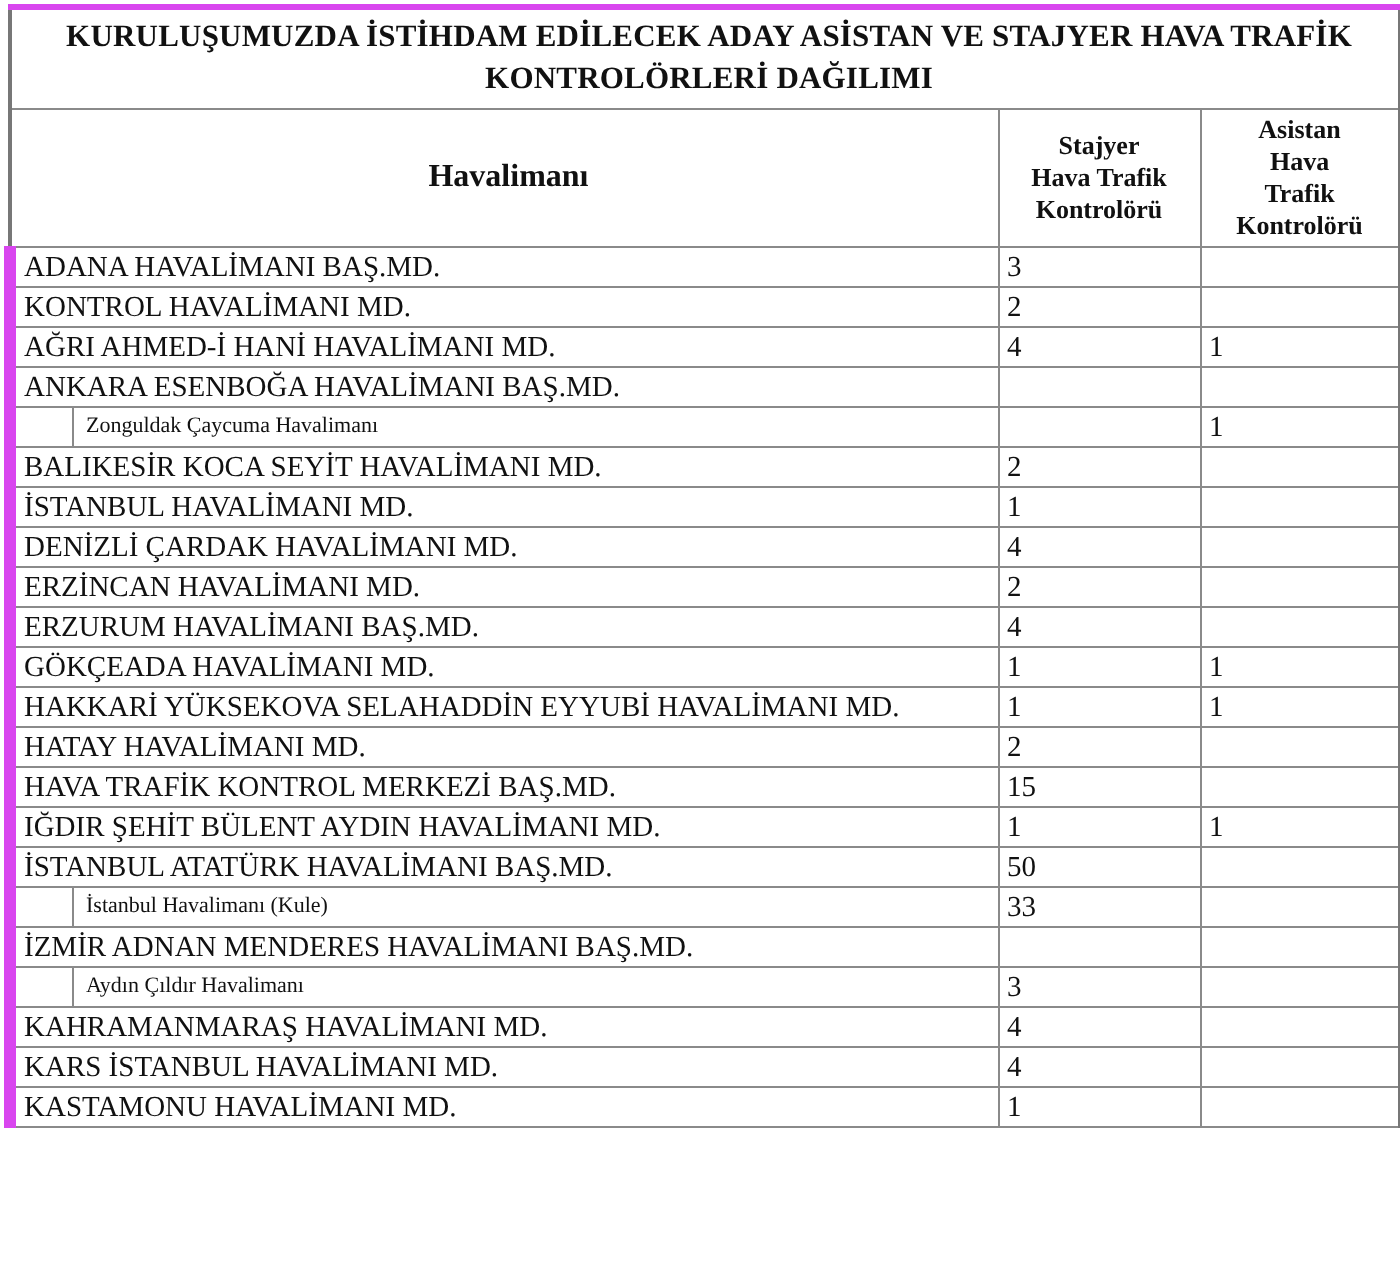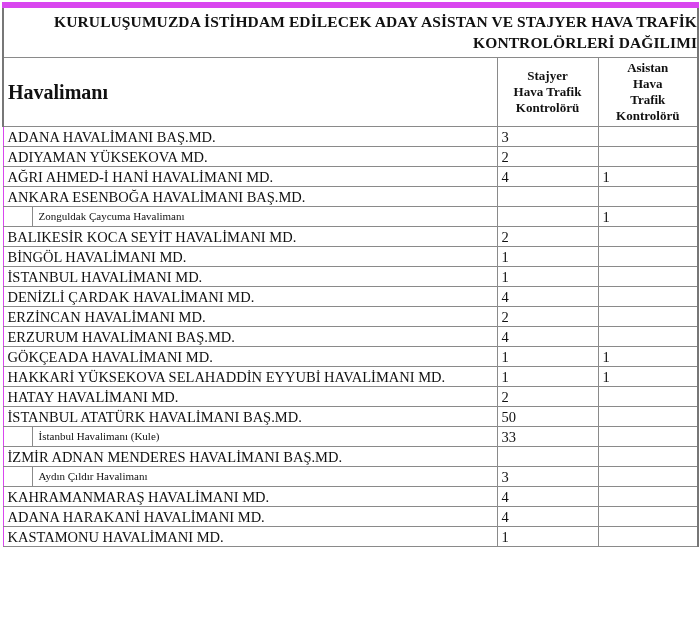--- a/index.html
+++ b/index.html
@@ -3,26 +3,26 @@
 <meta charset="utf-8">
 <style>
   html, body { margin:0; padding:0; background:#ffffff; }
   body { width:700px; height:642px; overflow:hidden; position:relative; }
   .wrap { position:absolute; left:2px; top:2px; width:695px; }
   table { border-collapse:collapse; width:695px; table-layout:fixed; font-family:"Liberation Serif", serif; color:#111; }
   td, th { border:1px solid #8a8a8a; padding:0 0 0 4px; vertical-align:middle; }
   col.c-name { width:494px; }
   col.c-st { width:101px; }
   col.c-as { width:100px; }
-  .title-cell { text-align:right; font-weight:bold; font-size:15.5px; line-height:21px; padding:3px 0 4px 4px; letter-spacing:0.1px; border-left:2px solid #777; border-right:2px solid #777; border-top:6px solid #d946ef; }
-  .hdr-name { font-weight:bold; font-size:20px; text-align:left; height:55px; border-left:2px solid #777;margin-left:24px; }
+  .title-cell { text-align:center; font-weight:bold; font-size:15.5px; line-height:21px; padding:3px 0 4px 4px; letter-spacing:0.1px; border-left:2px solid #777; border-right:2px solid #777; border-top:3px solid #d946ef; }
+  .hdr-name { font-weight:bold; font-size:16px; text-align:center; height:55px; border-left:2px solid #777;margin-left:24px; }
   .hdr-col { font-weight:bold; font-size:13px; line-height:16px; text-align:center; padding:2px 16px; }
   .hdr-last { border-right:2px solid #777; }
   tr.row td { height:19px; font-size:14.5px; line-height:18px; white-space:nowrap; overflow:hidden; }
-  tr.row td.name { border-left:1px solid #d946ef; }
+  tr.row td.name { border-left:6px solid #d946ef; }
   tr.row td.as { border-right:2px solid #777; }
   .sub-wrap { display:flex; height:19px; margin-left:-4px; }
   .sub-indent { width:28px; border-right:1px solid #8a8a8a; flex:none; }
   .sub-name { padding-left:6px; font-size:11px; line-height:19px; }
 </style>
 </head>
 <body>
 
 <div class="wrap">
   <table>
@@ -41,21 +41,21 @@
         <th class="hdr-col hdr-last">Asistan Hava Trafik Kontrolörü</th>
       </tr>
     </thead>
     <tbody id="tbody">
         <tr class="row">
           <td class="name">ADANA HAVALİMANI BAŞ.MD.</td>
           <td class="st">3</td>
           <td class="as"></td>
         </tr>
         <tr class="row">
-          <td class="name">ADIYAMAN YÜKSEKOVA MD.</td>
+          <td class="name">KONTROL HAVALİMANI MD.</td>
           <td class="st">2</td>
           <td class="as"></td>
         </tr>
         <tr class="row">
           <td class="name">AĞRI AHMED-İ HANİ HAVALİMANI MD.</td>
           <td class="st">4</td>
           <td class="as">1</td>
         </tr>
         <tr class="row">
           <td class="name">ANKARA ESENBOĞA HAVALİMANI BAŞ.MD.</td>
@@ -68,25 +68,20 @@
               <div class="sub-indent"></div>
               <div class="sub-name">Zonguldak Çaycuma Havalimanı</div>
             </div>
           </td>
           <td class="st"></td>
           <td class="as">1</td>
         </tr>
         <tr class="row">
           <td class="name">BALIKESİR KOCA SEYİT HAVALİMANI MD.</td>
           <td class="st">2</td>
-          <td class="as"></td>
-        </tr>
-        <tr class="row">
-          <td class="name">BİNGÖL HAVALİMANI MD.</td>
-          <td class="st">1</td>
           <td class="as"></td>
         </tr>
         <tr class="row">
           <td class="name">İSTANBUL HAVALİMANI MD.</td>
           <td class="st">1</td>
           <td class="as"></td>
         </tr>
         <tr class="row">
           <td class="name">DENİZLİ ÇARDAK HAVALİMANI MD.</td>
           <td class="st">4</td>
@@ -111,20 +106,30 @@
           <td class="name">HAKKARİ YÜKSEKOVA SELAHADDİN EYYUBİ HAVALİMANI MD.</td>
           <td class="st">1</td>
           <td class="as">1</td>
         </tr>
         <tr class="row">
           <td class="name">HATAY HAVALİMANI MD.</td>
           <td class="st">2</td>
           <td class="as"></td>
         </tr>
         <tr class="row">
+          <td class="name">HAVA TRAFİK KONTROL MERKEZİ BAŞ.MD.</td>
+          <td class="st">15</td>
+          <td class="as"></td>
+        </tr>
+        <tr class="row">
+          <td class="name">IĞDIR ŞEHİT BÜLENT AYDIN HAVALİMANI MD.</td>
+          <td class="st">1</td>
+          <td class="as">1</td>
+        </tr>
+        <tr class="row">
           <td class="name">İSTANBUL ATATÜRK HAVALİMANI BAŞ.MD.</td>
           <td class="st">50</td>
           <td class="as"></td>
         </tr>
         <tr class="row">
           <td class="name">
             <div class="sub-wrap">
               <div class="sub-indent"></div>
               <div class="sub-name">İstanbul Havalimanı (Kule)</div>
             </div>
@@ -146,21 +151,21 @@
           </td>
           <td class="st">3</td>
           <td class="as"></td>
         </tr>
         <tr class="row">
           <td class="name">KAHRAMANMARAŞ HAVALİMANI MD.</td>
           <td class="st">4</td>
           <td class="as"></td>
         </tr>
         <tr class="row">
-          <td class="name">ADANA HARAKANİ HAVALİMANI MD.</td>
+          <td class="name">KARS İSTANBUL HAVALİMANI MD.</td>
           <td class="st">4</td>
           <td class="as"></td>
         </tr>
         <tr class="row">
           <td class="name">KASTAMONU HAVALİMANI MD.</td>
           <td class="st">1</td>
           <td class="as"></td>
         </tr>
       </tbody>
   </table>

